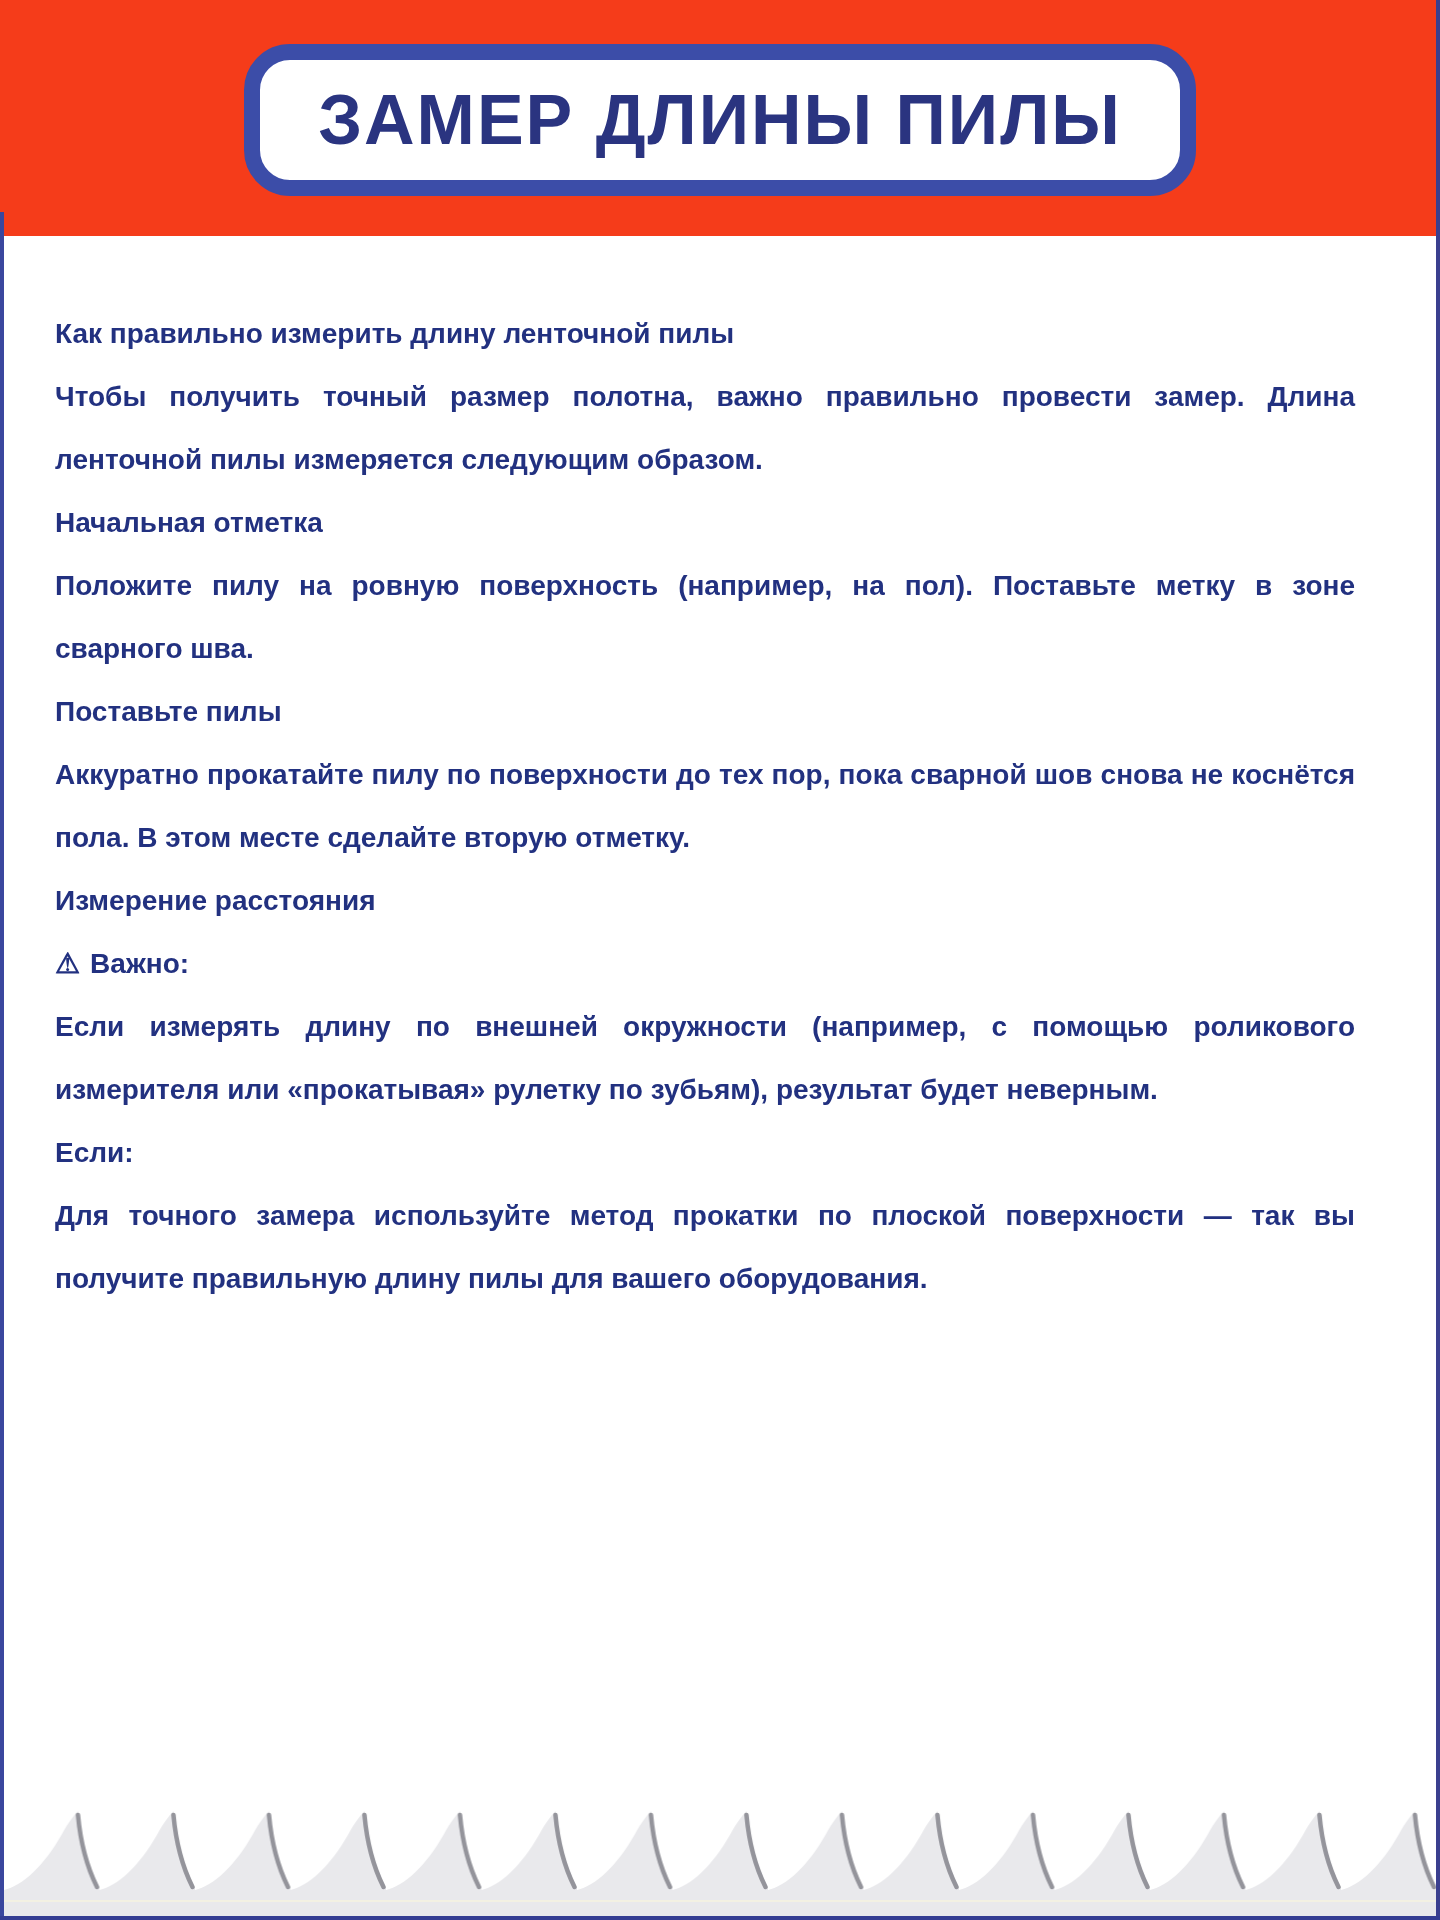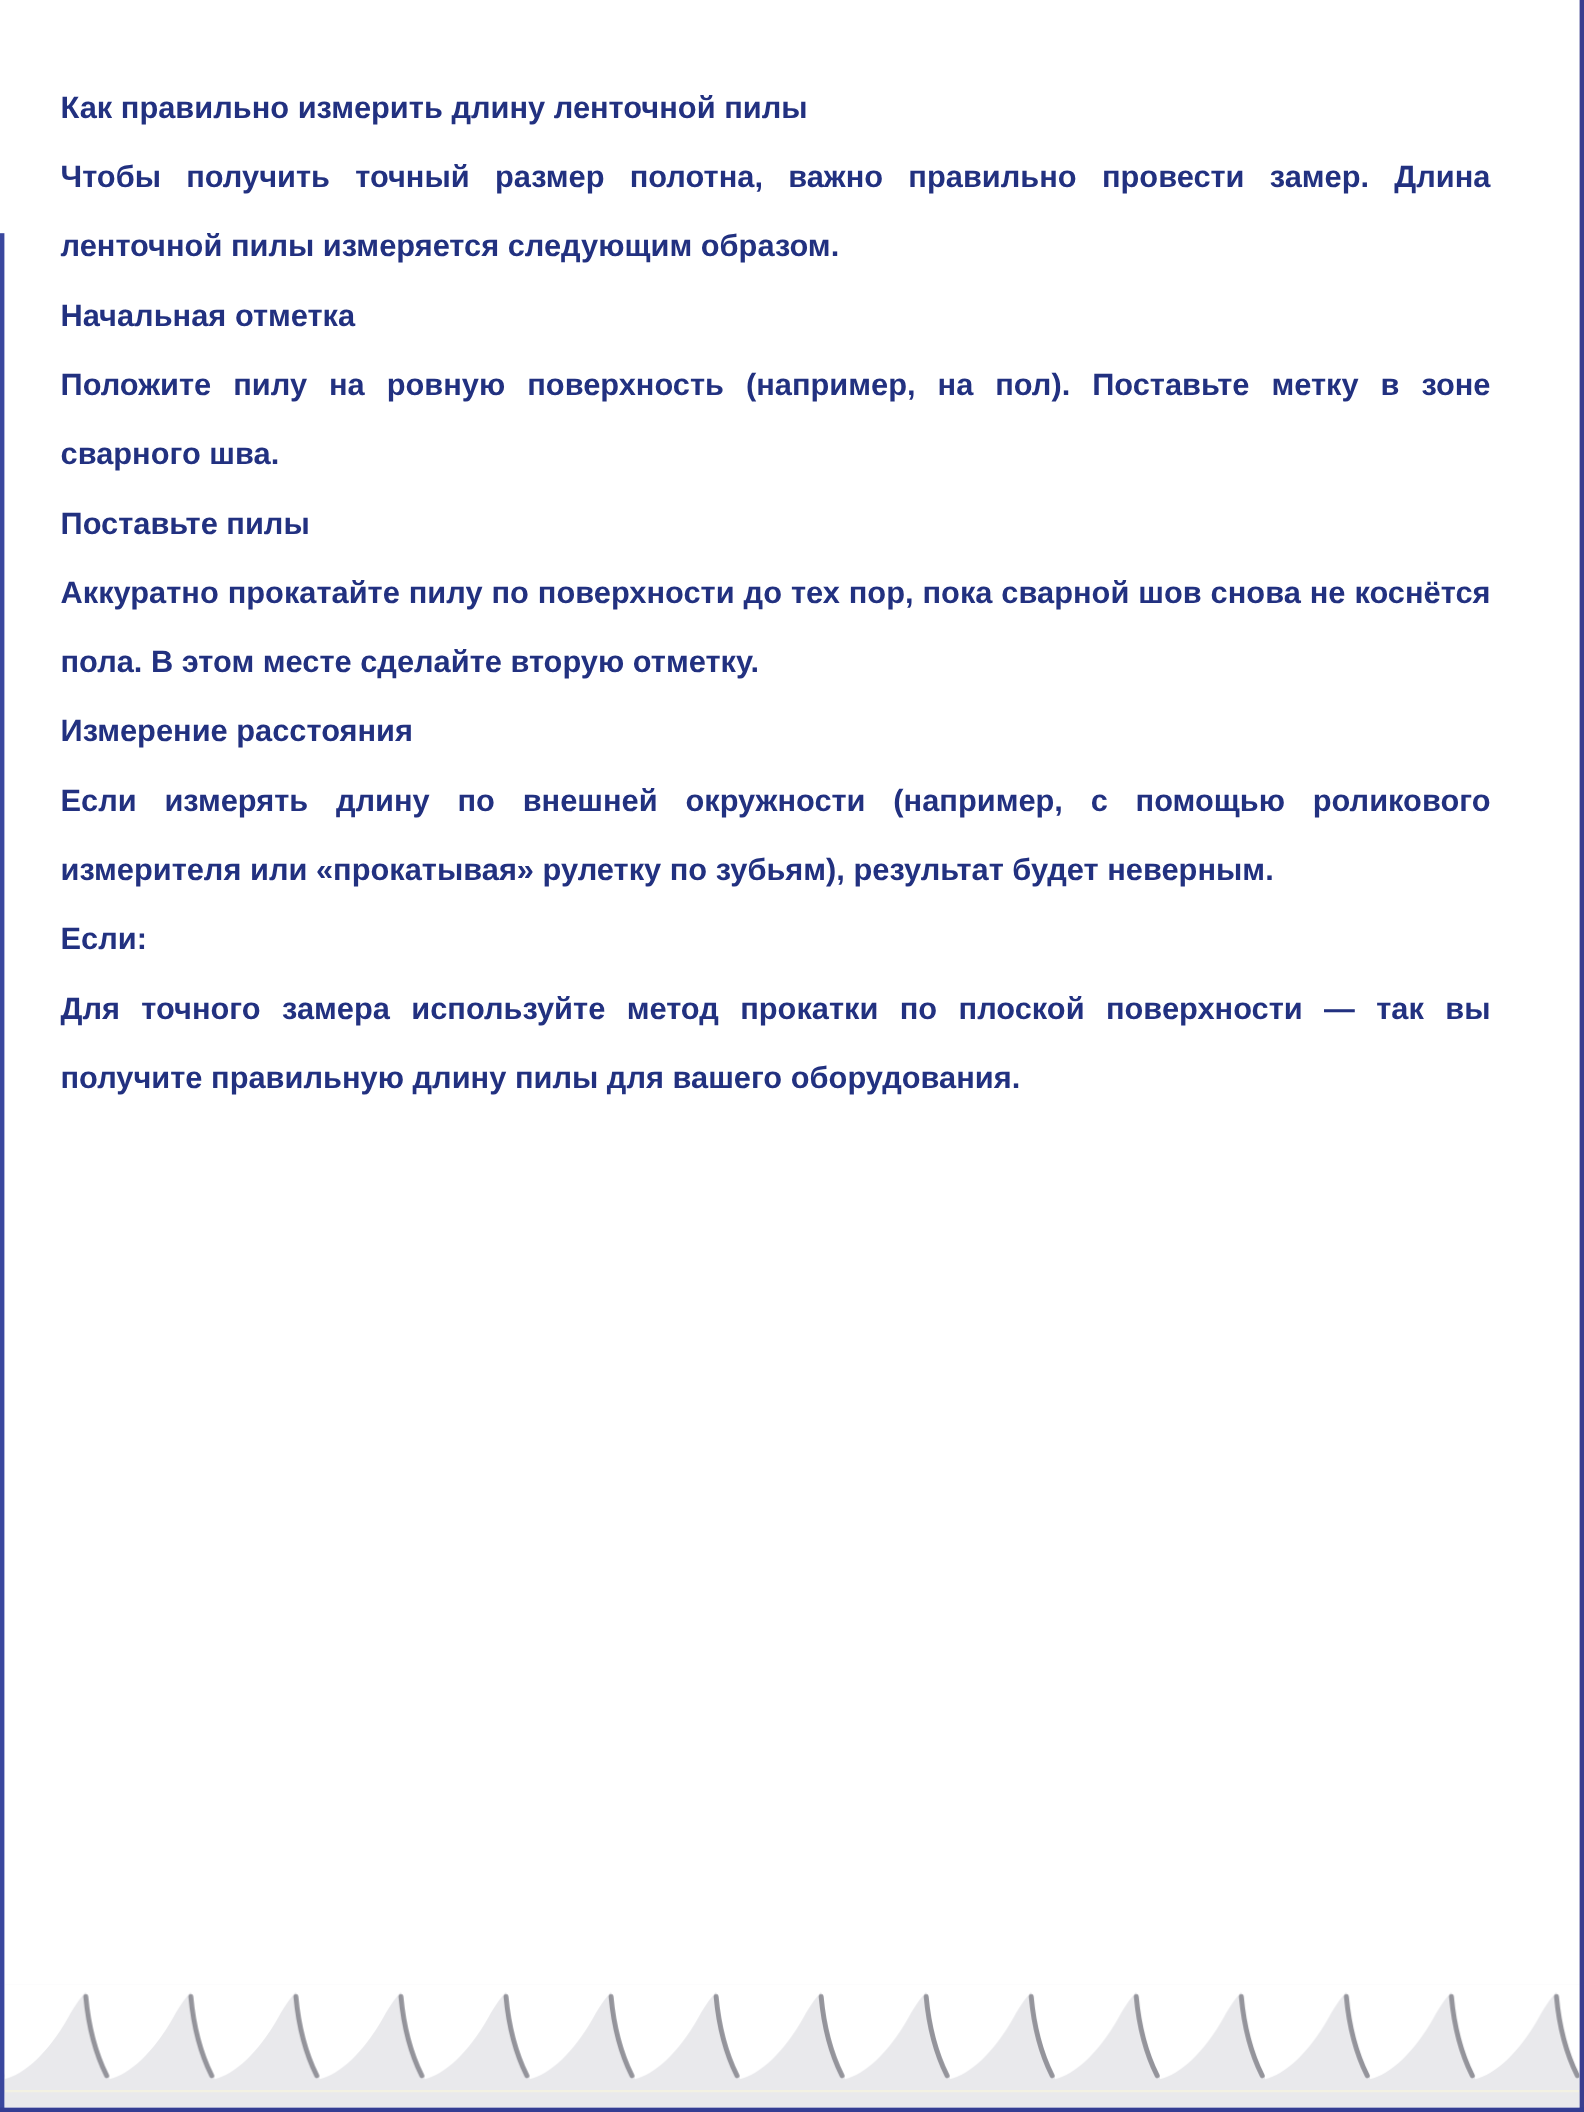--- a/index.html
+++ b/index.html
@@ -97,29 +97,37 @@
     z-index: 3;
     line-height: 0;
   }
   .teeth-wrap svg { display: block; }
 </style>
 </head>
 <body>
 
 <div class="page">
 
+  <div class="header-band">
+    <div class="title-box">
+      <span class="page-title">ЗАМЕР ДЛИНЫ ПИЛЫ</span>
+    </div>
+  </div>
 
   <div class="content">
     <p>Как правильно измерить длину ленточной пилы</p>
     <p>Чтобы получить точный размер полотна, важно правильно провести замер. Длина ленточной пилы измеряется следующим образом.</p>
     <p>Начальная отметка</p>
     <p>Положите пилу на ровную поверхность (например, на пол). Поставьте метку в зоне сварного шва.</p>
     <p>Поставьте пилы</p>
     <p>Аккуратно прокатайте пилу по поверхности до тех пор, пока сварной шов снова не коснётся пола. В этом месте сделайте вторую отметку.</p>
     <p>Измерение расстояния</p>
+    <p class="warning-line">
+      <span class="warn-glyph">⚠</span><span>Важно:</span>
+    </p>
     <p>Если измерять длину по внешней окружности (например, с помощью роликового измерителя или «прокатывая» рулетку по зубьям), результат будет неверным.</p>
     <p>Если:</p>
     <p>Для точного замера используйте метод прокатки по плоской поверхности — так вы получите правильную длину пилы для вашего оборудования.</p>
   </div>
 
   <div class="teeth-wrap">
     <svg width="1432" height="112" viewBox="0 0 1432 112" preserveAspectRatio="none" xmlns="http://www.w3.org/2000/svg">
       <defs>
         <pattern id="tooth" width="95.5" height="112" patternUnits="userSpaceOnUse">
           <path d="M0,86 C18,82 40,62 58,30 C64,19 70,11 74,7 C76,28 83,58 95.5,84 L95.5,112 L0,112 Z" fill="#E9E9EC"></path>

